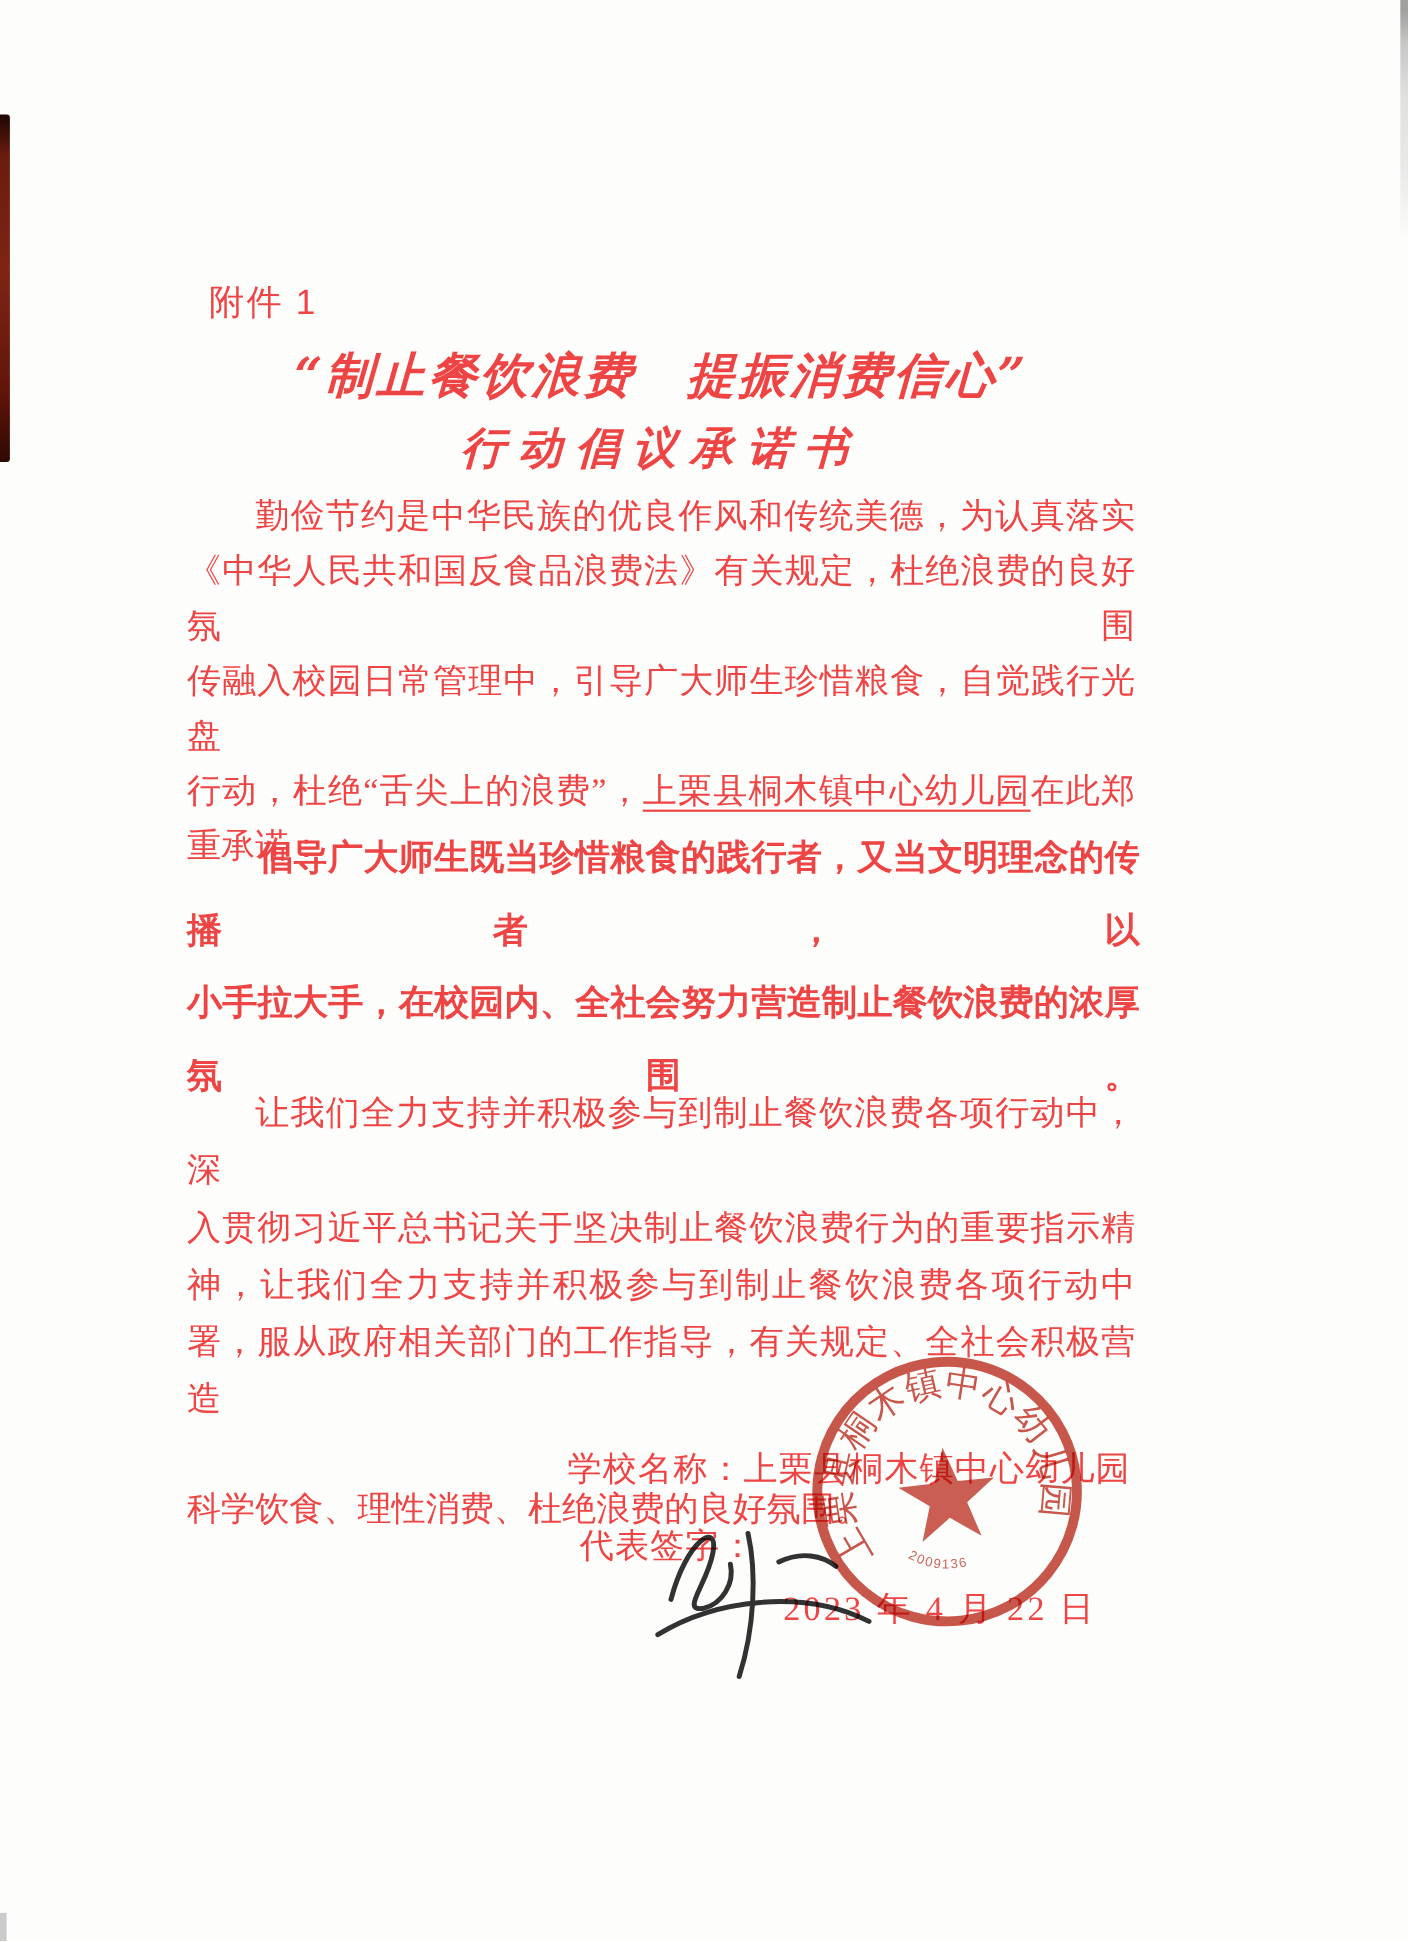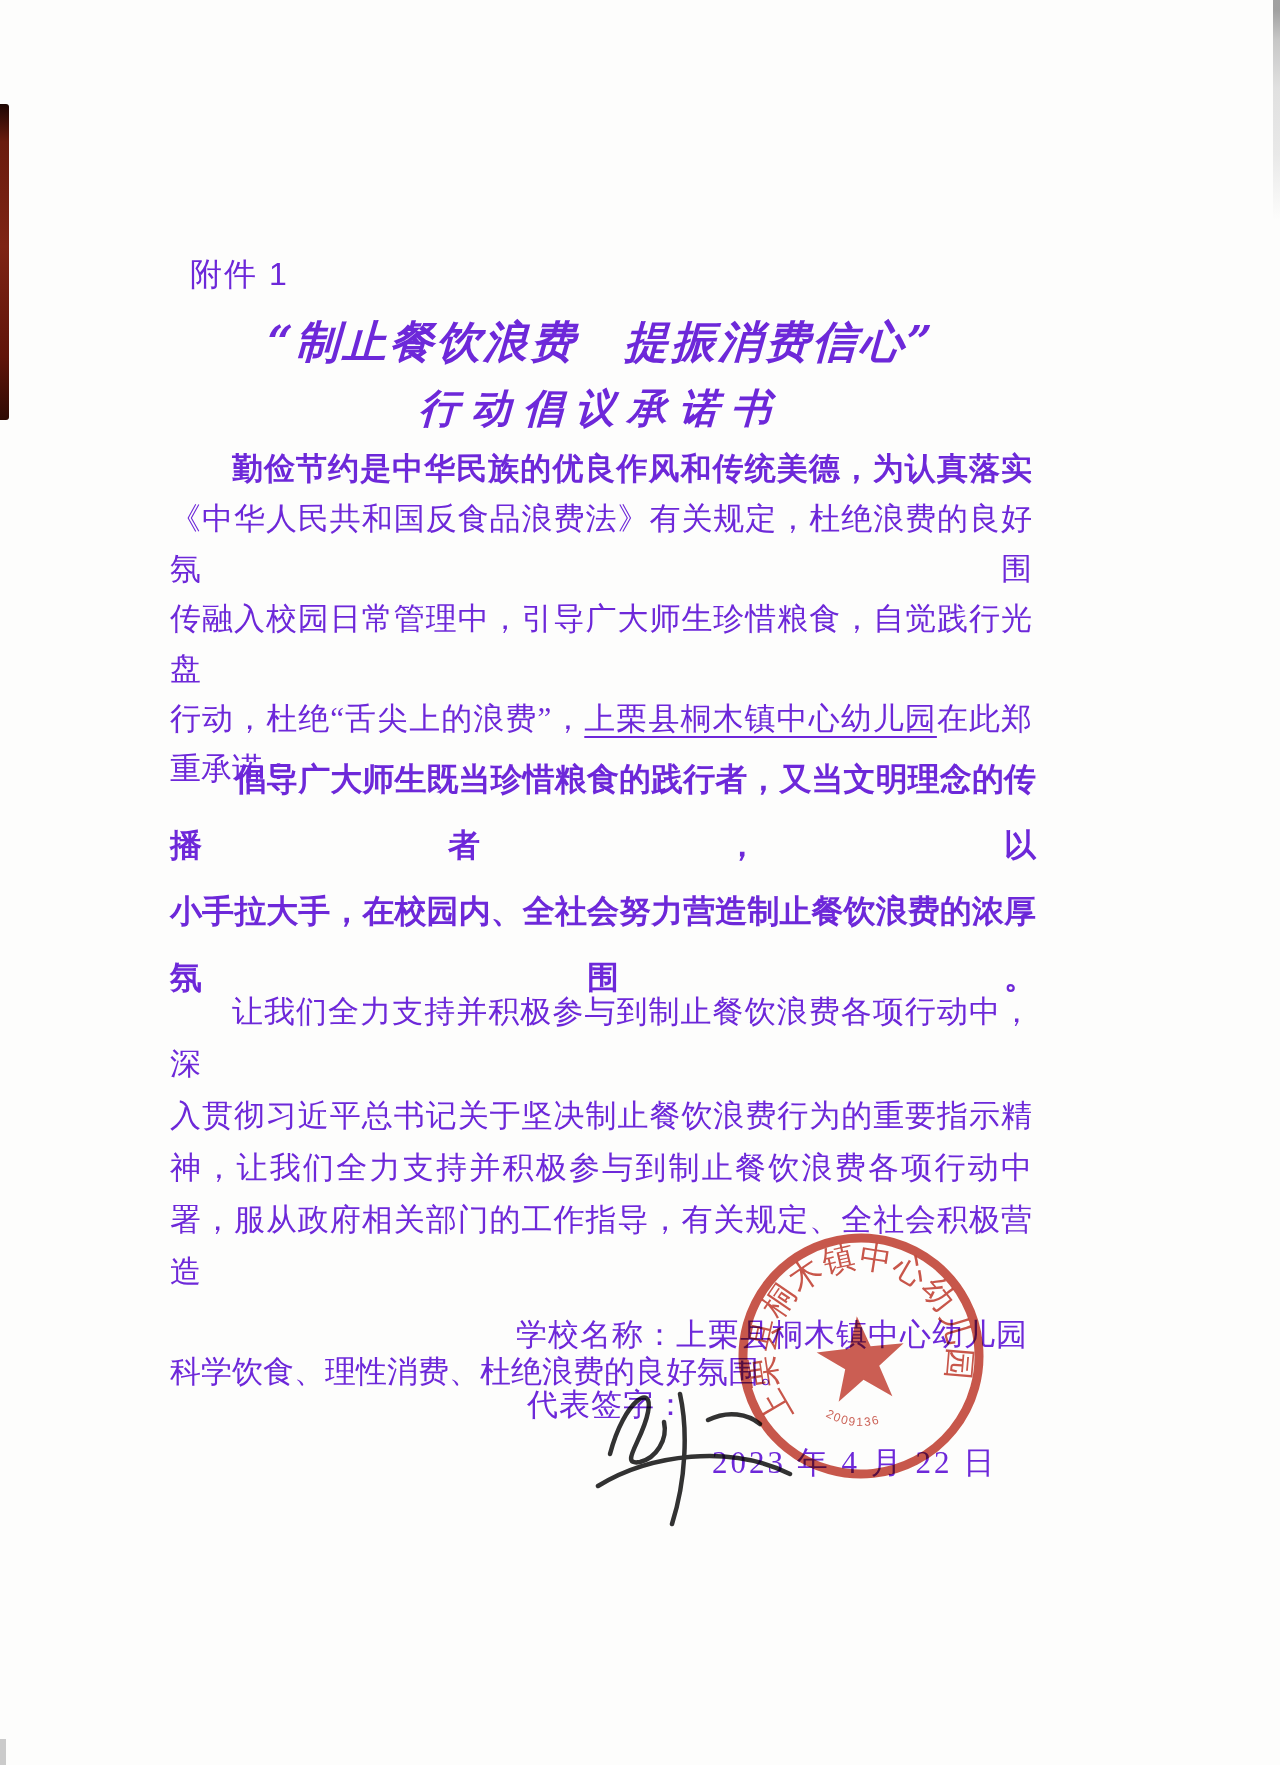--- a/index.html
+++ b/index.html
@@ -1,18 +1,18 @@
 <!DOCTYPE html>
 <html><head>
 <meta charset="utf-8">
 <style>
   html,body { margin:0; padding:0; background:#ffffff; }
   .page {
     position:relative; width:1280px; height:1765px;
-    background:#fdfdfc; overflow:hidden; color:#6d28d9;
+    background:#fdfdfc; overflow:hidden; color:#ef4444;
     font-family:"Liberation Serif", serif;
   }
 
   
   .attachment {
     position:absolute; left:190px; top:255px;
     font:500 32px/1.2 "Liberation Sans", sans-serif; letter-spacing:2px;
   }
   .title-line1 {
     position:absolute; left:170px; top:318px; width:862px; text-align:center;
@@ -22,21 +22,21 @@
   .title-line2 {
     position:absolute; left:170px; top:386px; width:862px; text-align:center;
     font:italic 700 40px/1.1 "DejaVu Serif", serif; letter-spacing:12px;
     transform:skewX(-2deg);
   }
 
   .para { position:absolute; left:170px; width:862px; }
   .para .line { text-align:justify; text-align-last:justify; }
 
   .para1 { top:444px; font:31px/50px "Liberation Serif", serif; }
-  .para1 .line.first { text-indent:2em;font-weight:bold; }
+  .para1 .line.first { text-indent:2em; }
   .para1 .line.last  { text-align-last:left; }
   .uline { text-decoration:underline; text-underline-offset:7px; text-decoration-thickness:2px; }
 
   .para2 { top:746px; width:866px; font:700 32px/66px "Liberation Sans", sans-serif; }
   .para2 .line:first-child { text-indent:2em; }
 
   .para3 { top:986px; font:31px/52px "Liberation Serif", serif; }
   .para3 .line:first-child { text-indent:2em; }
   .para3 .line:last-child  { text-align-last:left;margin-top:48px; }
 

